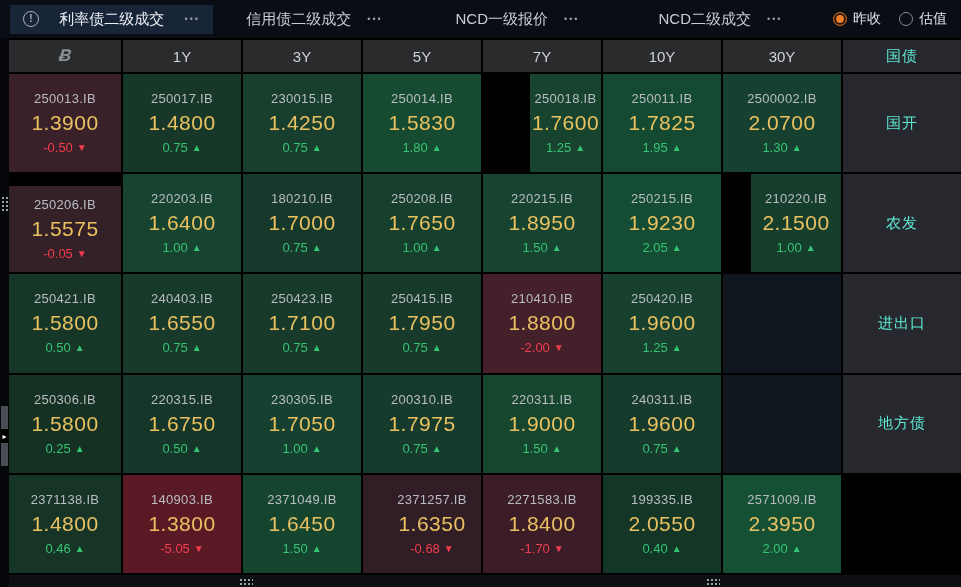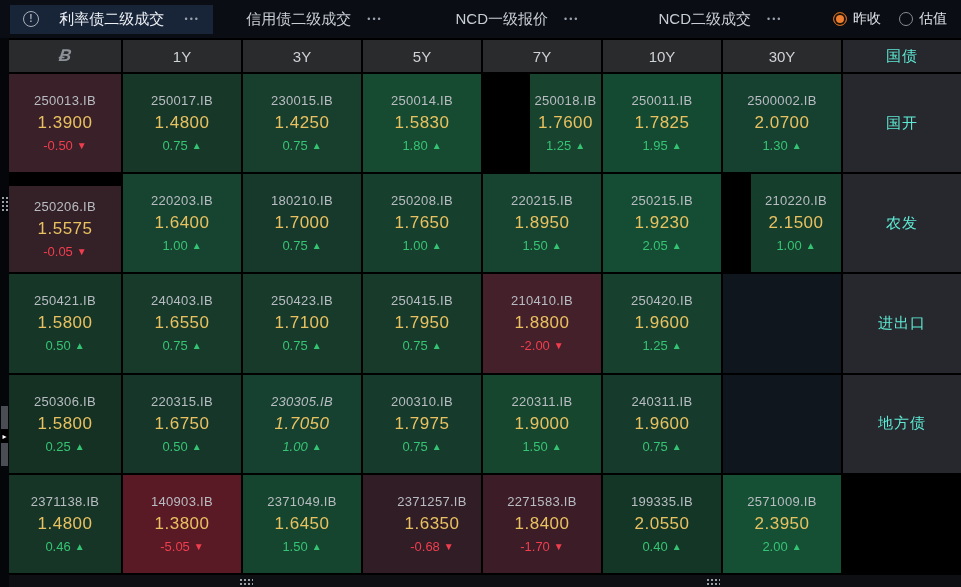--- a/index.html
+++ b/index.html
@@ -45,21 +45,21 @@
           padding-top:2px; }
   .hcell { background:#2a2b2d; color:#cfd2d6; font-size:15px; display:flex;
            align-items:center; justify-content:center; }
   .logo-glyph { font-style:italic; font-weight:bold; font-size:17px; color:#8e9298;
                 transform:skewX(-8deg); }
   .row-label { background:#26282d; color:#5eead4; font-size:15px; display:flex;
                align-items:center; justify-content:center; letter-spacing:1px; }
   .cell { display:flex; flex-direction:column; align-items:center;
           justify-content:center; gap:5px; cursor:pointer; }
   .code { font-size:13px; color:#b9bdc3; letter-spacing:0.3px; }
-  .value { font-size:17px; color:#e9c161; letter-spacing:0.5px; }
+  .value { font-size:21px; color:#e9c161; letter-spacing:0.5px; }
   .change { font-size:13px; display:flex; align-items:center; gap:4px; }
   .change .arrow { font-size:10px; }
   .change.up { color:#35c474; }
   .change.down { color:#f23d4e; }
 
   
   .bottom-strip { height:14px; background:#0d0f12; border-top:2px solid #000;
                   position:relative; flex:0 0 auto; }
   .h-grip { position:absolute; top:3px; width:14px; height:7px;
             background-image: radial-gradient(circle,#9aa0a8 1px, transparent 1.2px);
@@ -296,21 +296,21 @@
             </div>
           </div>
           <div class="cell" style="background: rgb(21, 54, 41);">
             <div class="code">220315.IB</div>
             <div class="value">1.6750</div>
             <div class="change up">
               <span>0.50</span>
               <span class="arrow">▲</span>
             </div>
           </div>
-          <div class="cell" style="background: rgb(22, 65, 48); font-style: italic;">
+          <div class="cell" style="background: rgb(22, 65, 48);">
             <div class="code">230305.IB</div>
             <div class="value">1.7050</div>
             <div class="change up">
               <span>1.00</span>
               <span class="arrow">▲</span>
             </div>
           </div>
           <div class="cell" style="background: rgb(22, 58, 43);">
             <div class="code">200310.IB</div>
             <div class="value">1.7975</div>

